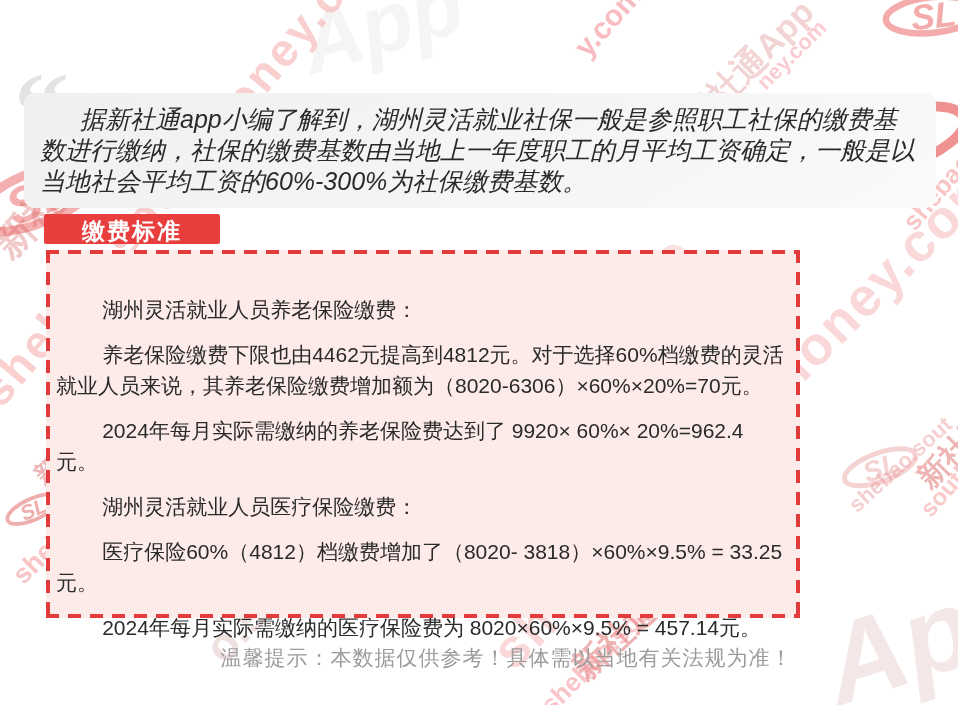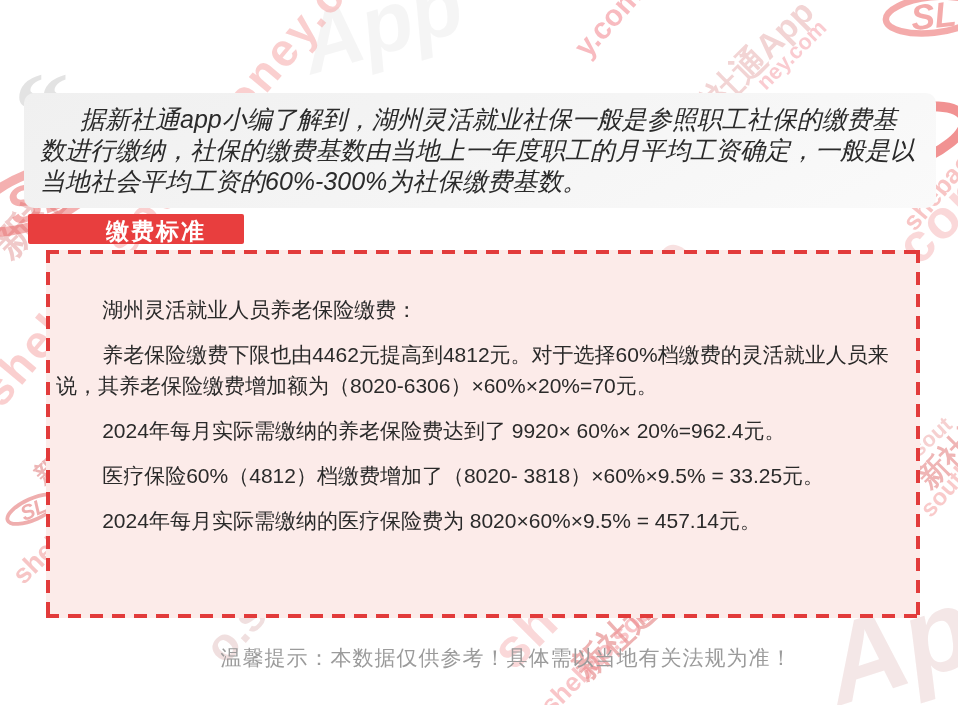--- a/index.html
+++ b/index.html
@@ -15,27 +15,27 @@
   
   .intro{
     position:absolute;left:24px;top:93px;width:912px;box-sizing:border-box;
     border-radius:10px;padding:11px 16px;
     background:linear-gradient(150deg,#f0f0f0 0%,#f5f5f5 55%,#fafafa 100%);
     font-size:25px;line-height:31px;color:#2a2a2a;font-style:italic;
   }
   .intro p{margin:0;text-indent:1.6em;}
   
   .section-label{
-    position:absolute;left:28px;top:214px;width:176px;height:30px;line-height:34px;
+    position:absolute;left:44px;top:214px;width:176px;height:30px;line-height:34px;
     background:#e83e3e;color:#ffffff;text-align:center;
-    font-size:23px;font-weight:700;border-radius:2px;letter-spacing:2px;padding-left:40px;
+    font-size:23px;font-weight:700;border-radius:2px;letter-spacing:2px;
   }
   
   .panel{
-    position:absolute;left:46px;top:250px;width:874px;height:368px;box-sizing:border-box;
+    position:absolute;left:46px;top:250px;width:754px;height:368px;box-sizing:border-box;
     padding:44px 16px 0 10px;
     background:
       repeating-linear-gradient(90deg,#e23b3b 0 13px,transparent 13px 22px) left top/100% 4px no-repeat,
       repeating-linear-gradient(90deg,#e23b3b 0 13px,transparent 13px 22px) left bottom/100% 4px no-repeat,
       repeating-linear-gradient(180deg,#e23b3b 0 13px,transparent 13px 22px) left top/4px 100% no-repeat,
       repeating-linear-gradient(180deg,#e23b3b 0 13px,transparent 13px 22px) right top/4px 100% no-repeat,
       #fcebe9;
     font-size:21px;line-height:31px;color:#2a2a2a;
   }
   .panel p{margin:0 0 14px;text-indent:2.2em;}
@@ -151,19 +151,20 @@
   <div class="intro">
     <p>据新社通app小编了解到，湖州灵活就业社保一般是参照职工社保的缴费基数进行缴纳，社保的缴费基数由当地上一年度职工的月平均工资确定，一般是以当地社会平均工资的60%-300%为社保缴费基数。</p>
   </div>
 
   <div class="section-label">缴费标准</div>
 
   <div class="panel">
     <p>湖州灵活就业人员养老保险缴费：</p>
     <p>养老保险缴费下限也由4462元提高到4812元。对于选择60%档缴费的灵活就业人员来说，其养老保险缴费增加额为（8020-6306）×60%×20%=70元。</p>
     <p>2024年每月实际需缴纳的养老保险费达到了 9920× 60%× 20%=962.4元。</p>
+    <p>湖州灵活就业人员医疗保险缴费：</p>
     <p>医疗保险60%（4812）档缴费增加了（8020- 3818）×60%×9.5% = 33.25元。</p>
     <p>2024年每月实际需缴纳的医疗保险费为 8020×60%×9.5% = 457.14元。</p>
   </div>
 
   <div class="footer">温馨提示：本数据仅供参考！具体需以当地有关法规为准！</div>
 
 </div>
 
 </body></html>

